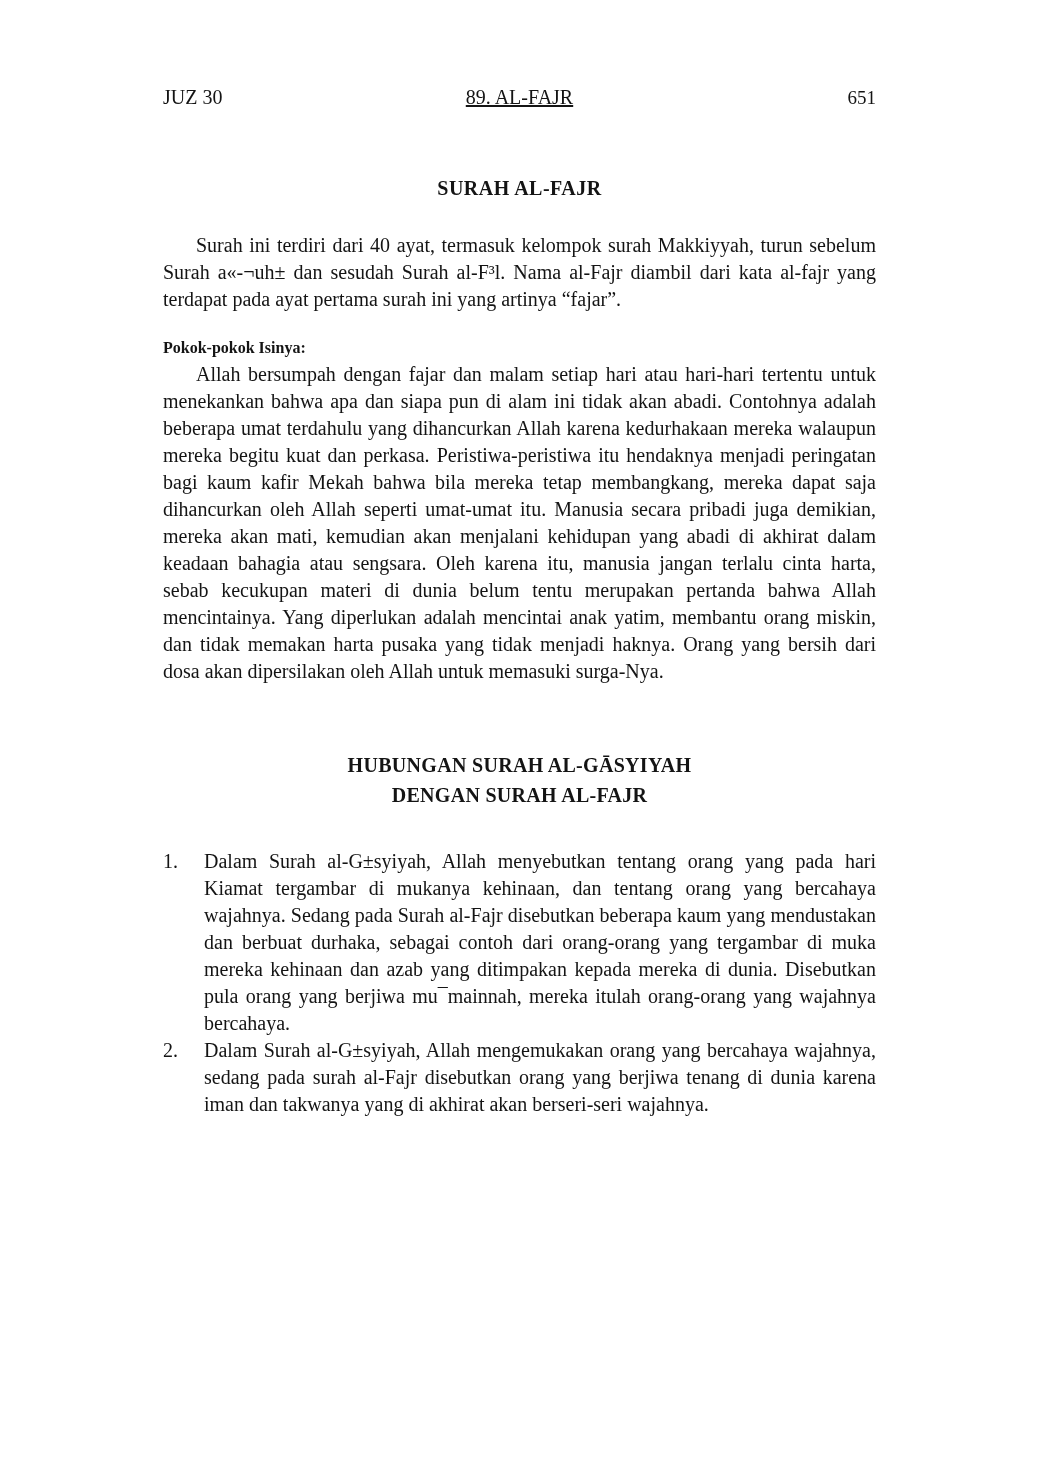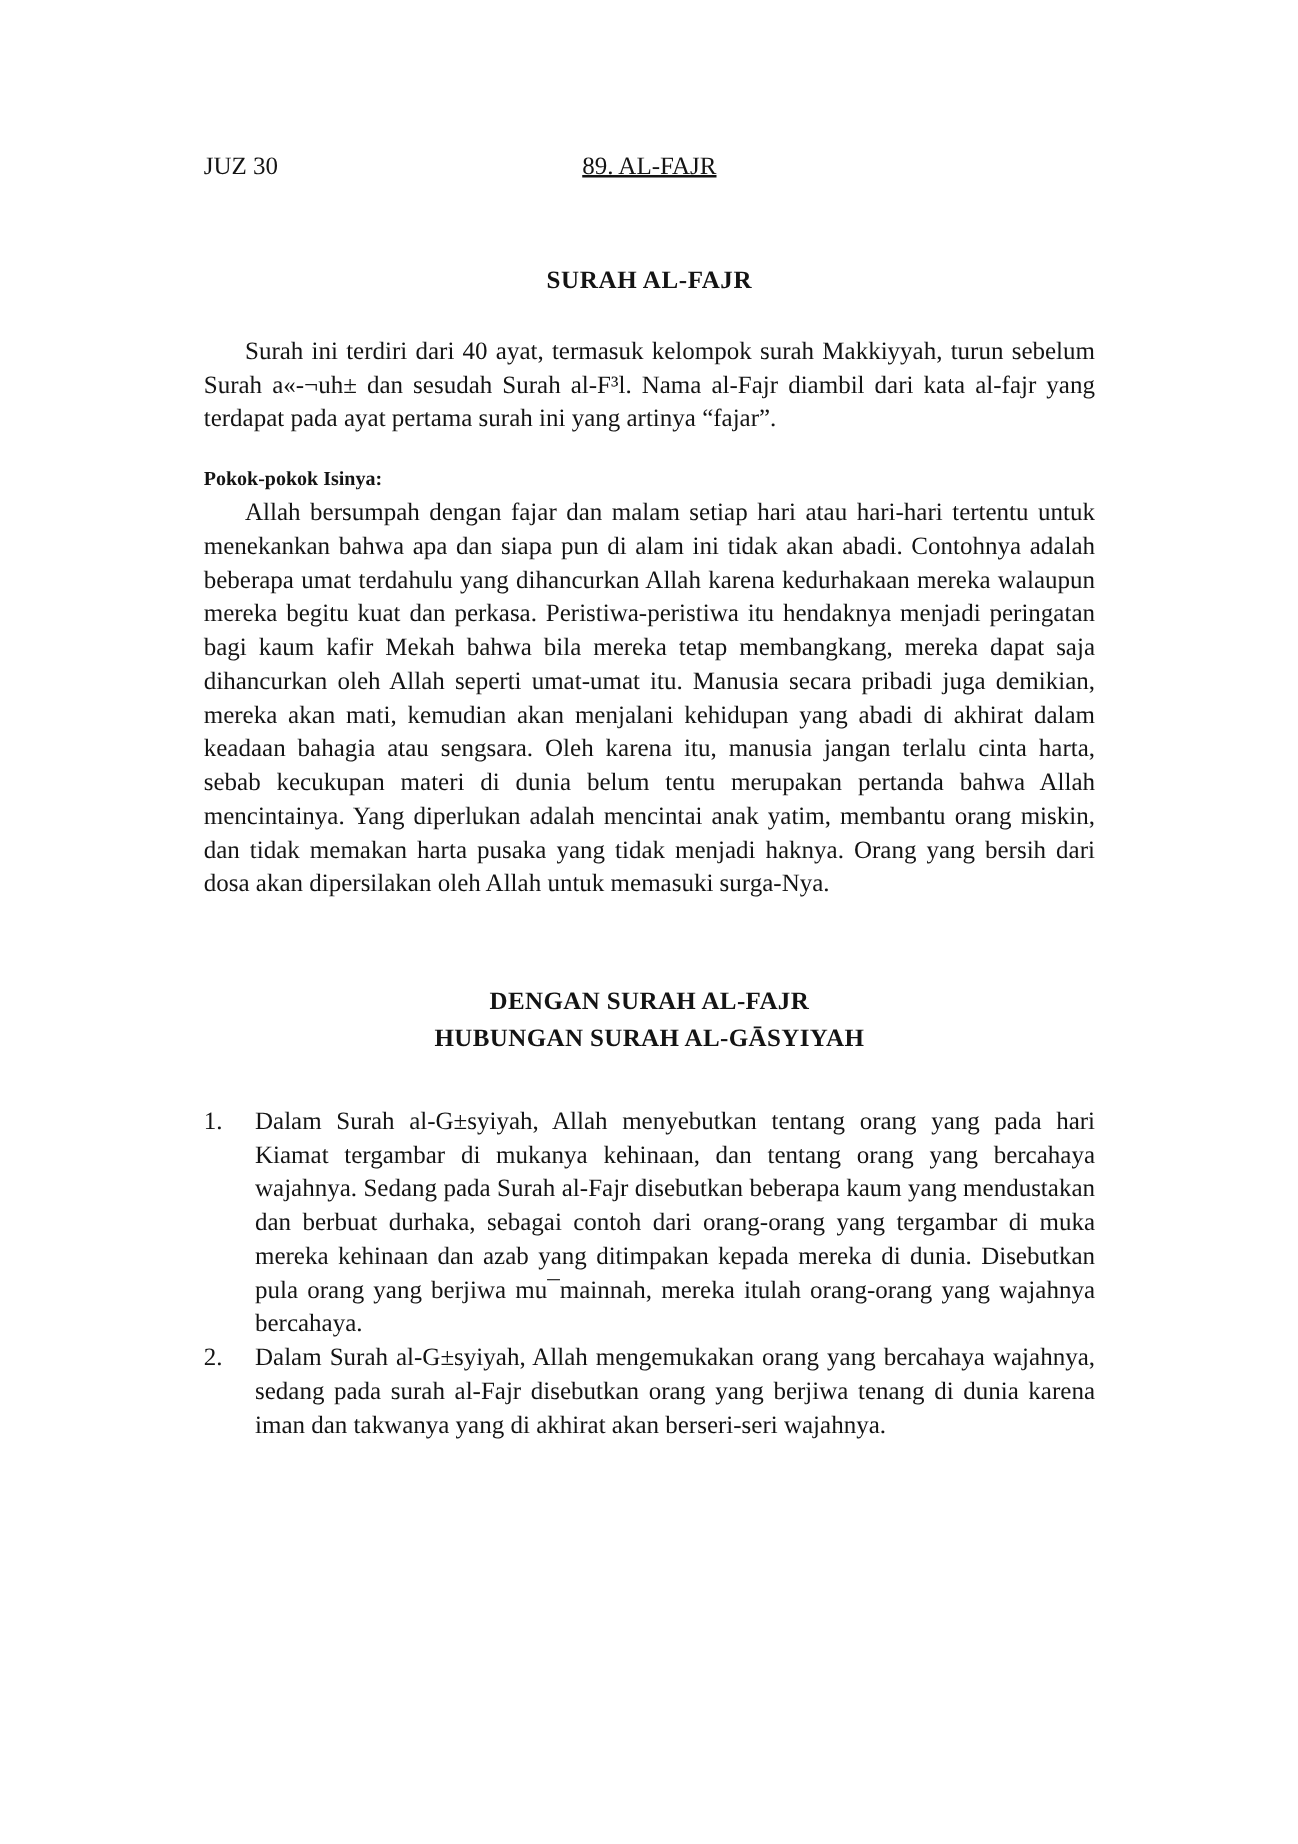--- a/index.html
+++ b/index.html
@@ -3,21 +3,21 @@
 <meta charset="utf-8">
 <style>
   html, body { margin: 0; padding: 0; background: #ffffff; }
   .page {
     position: relative;
     width: 1038px;
     height: 1475px;
     margin: 0 auto;
     background: #ffffff;
     box-sizing: border-box;
-    padding: 120px 162px 0 163px;
+    padding: 84px 162px 0 163px;
     font-family: "Liberation Serif", serif;
     font-size: 20px;
     line-height: 27px;
     color: #141414;
     overflow: hidden;
   }
   .running-head {
     display: grid;
     grid-template-columns: 1fr auto 1fr;
     align-items: baseline;
@@ -79,34 +79,35 @@
   }
 </style>
 </head>
 <body>
 
 <div class="page">
 
   <div class="running-head">
     <span class="rh-left">JUZ 30</span>
     <span class="rh-mid">89. AL-FAJR</span>
+    <span class="rh-right">651</span>
   </div>
 
   <h1 class="surah-title">SURAH AL-FAJR</h1>
 
 
   <p class="para intro-para"><span>Surah ini terdiri dari 40 ayat, termasuk kelompok surah Makkiyyah, turun sebelum Surah a«-¬uh± dan sesudah Surah al-F³l. Nama </span><span class="it">al-Fajr</span><span> diambil dari kata </span><span class="it">al-fajr</span><span> yang terdapat pada ayat pertama surah ini yang artinya “fajar”.</span></p>
 
   <h3 class="pokok-heading">Pokok-pokok Isinya:</h3>
 
   <p class="para">Allah bersumpah dengan fajar dan malam setiap hari atau hari-hari tertentu untuk menekankan bahwa apa dan siapa pun di alam ini tidak akan abadi. Contohnya adalah beberapa umat terdahulu yang dihancurkan Allah karena kedurhakaan mereka walaupun mereka begitu kuat dan perkasa. Peristiwa-peristiwa itu hendaknya menjadi peringatan bagi kaum kafir Mekah bahwa bila mereka tetap membangkang, mereka dapat saja dihancurkan oleh Allah seperti umat-umat itu. Manusia secara pribadi juga demikian, mereka akan mati, kemudian akan menjalani kehidupan yang abadi di akhirat dalam keadaan bahagia atau sengsara. Oleh karena itu, manusia jangan terlalu cinta harta, sebab kecukupan materi di dunia belum tentu merupakan pertanda bahwa Allah mencintainya. Yang diperlukan adalah mencintai anak yatim, membantu orang miskin, dan tidak memakan harta pusaka yang tidak menjadi haknya. Orang yang bersih dari dosa akan dipersilakan oleh Allah untuk memasuki surga-Nya.</p>
 
   <div class="relation-heading">
+    <div>HUBUNGAN SURAH AL-GĀSYIYAH</div>
     <div>DENGAN SURAH AL-FAJR</div>
-    <div>HUBUNGAN SURAH AL-GĀSYIYAH</div>
   </div>
 
   <div class="numbered-list">
 
     <div class="list-item">
       <span class="list-num">1.</span><span>Dalam Surah al-G±syiyah, Allah menyebutkan tentang orang yang pada hari Kiamat tergambar di mukanya kehinaan, dan tentang orang yang bercahaya wajahnya. Sedang pada Surah al-Fajr disebutkan beberapa kaum yang mendustakan dan berbuat durhaka, sebagai contoh dari orang-orang yang tergambar di muka mereka kehinaan dan azab yang ditimpakan kepada mereka di dunia. Disebutkan pula orang yang berjiwa </span><span class="it">mu¯mainnah</span><span>, mereka itulah orang-orang yang wajahnya bercahaya.</span>
     </div>
 
     <div class="list-item">
       <span class="list-num">2.</span><span>Dalam Surah al-G±syiyah, Allah mengemukakan orang yang bercahaya wajahnya, sedang pada surah al-Fajr disebutkan orang yang berjiwa tenang di dunia karena iman dan takwanya yang di akhirat akan berseri-seri wajahnya.</span>

